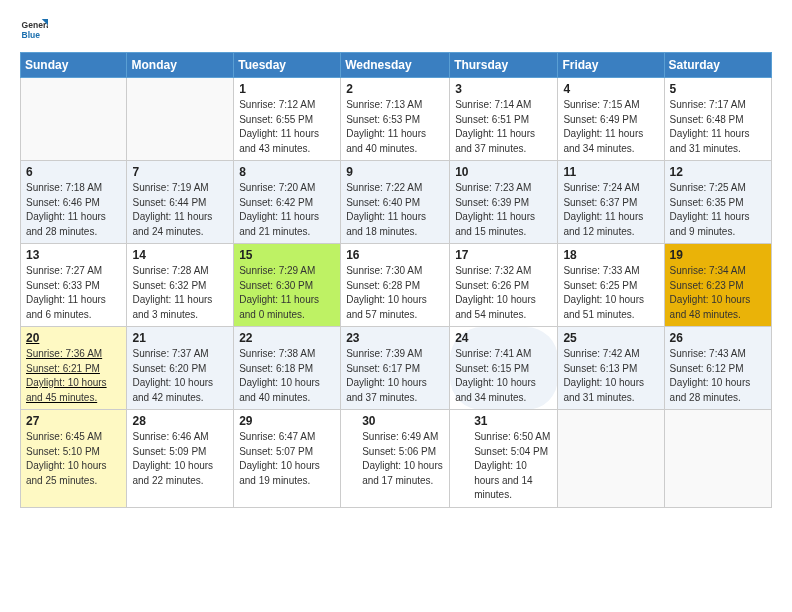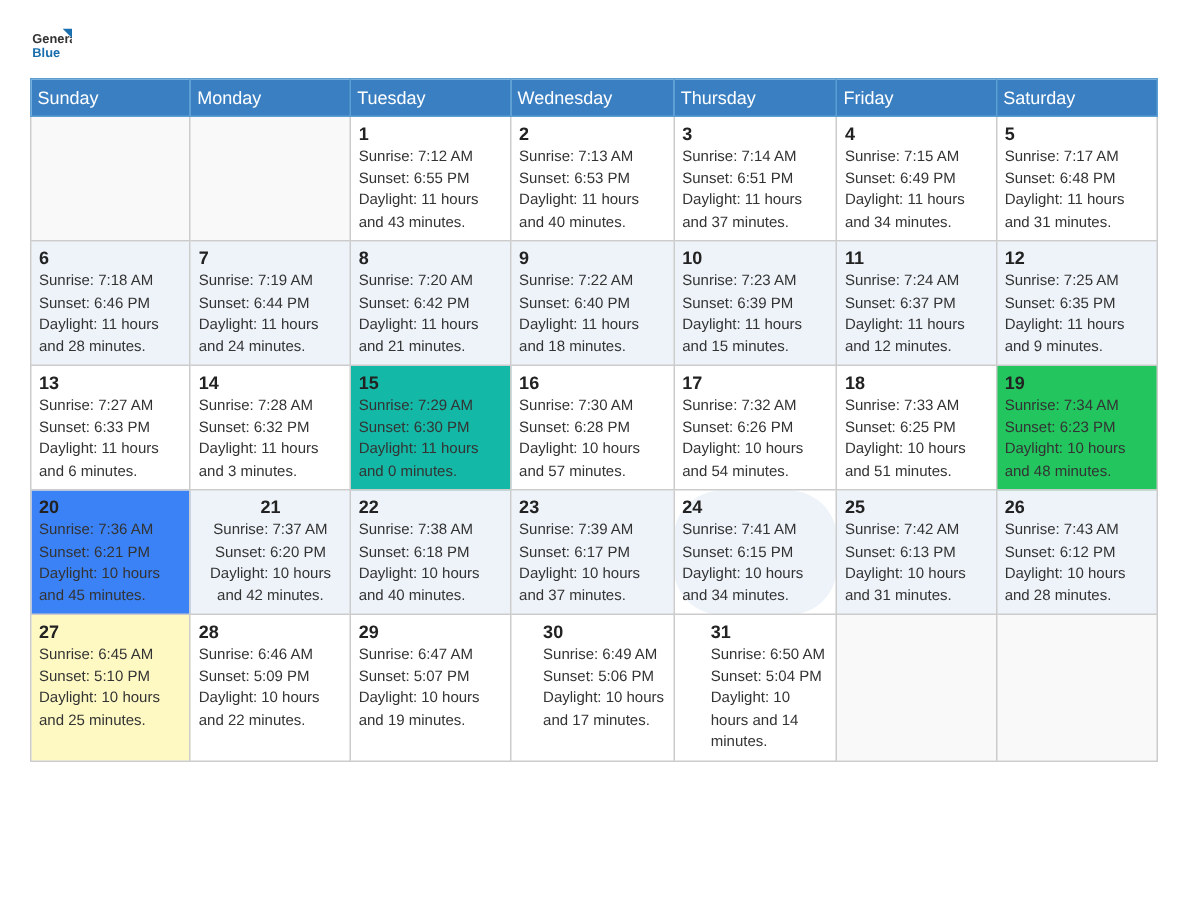--- a/index.html
+++ b/index.html
@@ -49,21 +49,21 @@
       width: 100%;
       border-collapse: collapse;
       font-size: 9.5px;
     }
     .calendar th {
       background: #3a7fc1;
       color: #fff;
       padding: 5px 4px;
       text-align: left;
       font-size: 12px;
-      font-weight: 400;
+      font-weight: 700;
       border: 1px solid #5a9fd4;
     }
     .calendar td {
       border: 1px solid #ccc;
       vertical-align: top;
       padding: 4px 5px;
       width: 113px;
       min-height: 70px;
       background: #fff;
     }
@@ -181,47 +181,47 @@
         </tr>
         <tr class="row-odd">
           <td style="background: rgb(255, 255, 255);">
             <span class="day-num">13</span>
             <div class="day-info">Sunrise: 7:27 AM<br>Sunset: 6:33 PM<br>Daylight: 11 hours and 6 minutes.</div>
           </td>
           <td style="background: rgb(255, 255, 255);">
             <span class="day-num">14</span>
             <div class="day-info">Sunrise: 7:28 AM<br>Sunset: 6:32 PM<br>Daylight: 11 hours and 3 minutes.</div>
           </td>
-          <td style="background: #14b8a6;">
+          <td style="background: #bef264;">
             <span class="day-num">15</span>
             <div class="day-info">Sunrise: 7:29 AM<br>Sunset: 6:30 PM<br>Daylight: 11 hours and 0 minutes.</div>
           </td>
           <td style="background: rgb(255, 255, 255);">
             <span class="day-num">16</span>
             <div class="day-info">Sunrise: 7:30 AM<br>Sunset: 6:28 PM<br>Daylight: 10 hours and 57 minutes.</div>
           </td>
           <td style="background: rgb(255, 255, 255);">
             <span class="day-num">17</span>
             <div class="day-info">Sunrise: 7:32 AM<br>Sunset: 6:26 PM<br>Daylight: 10 hours and 54 minutes.</div>
           </td>
           <td style="background: rgb(255, 255, 255);">
             <span class="day-num">18</span>
             <div class="day-info">Sunrise: 7:33 AM<br>Sunset: 6:25 PM<br>Daylight: 10 hours and 51 minutes.</div>
           </td>
-          <td style="background: #22c55e;">
+          <td style="background: #eab308;">
             <span class="day-num">19</span>
             <div class="day-info">Sunrise: 7:34 AM<br>Sunset: 6:23 PM<br>Daylight: 10 hours and 48 minutes.</div>
           </td>
         </tr>
         <tr class="row-even">
-          <td style="background: #3b82f6;">
+          <td style="background: #fef9c3; text-decoration: underline;">
             <span class="day-num">20</span>
             <div class="day-info">Sunrise: 7:36 AM<br>Sunset: 6:21 PM<br>Daylight: 10 hours and 45 minutes.</div>
           </td>
-          <td style="background: rgb(238, 243, 249); text-align: center;">
+          <td style="background: rgb(238, 243, 249);">
             <span class="day-num">21</span>
             <div class="day-info">Sunrise: 7:37 AM<br>Sunset: 6:20 PM<br>Daylight: 10 hours and 42 minutes.</div>
           </td>
           <td style="background: rgb(238, 243, 249);">
             <span class="day-num">22</span>
             <div class="day-info">Sunrise: 7:38 AM<br>Sunset: 6:18 PM<br>Daylight: 10 hours and 40 minutes.</div>
           </td>
           <td style="background: rgb(238, 243, 249);">
             <span class="day-num">23</span>
             <div class="day-info">Sunrise: 7:39 AM<br>Sunset: 6:17 PM<br>Daylight: 10 hours and 37 minutes.</div>

